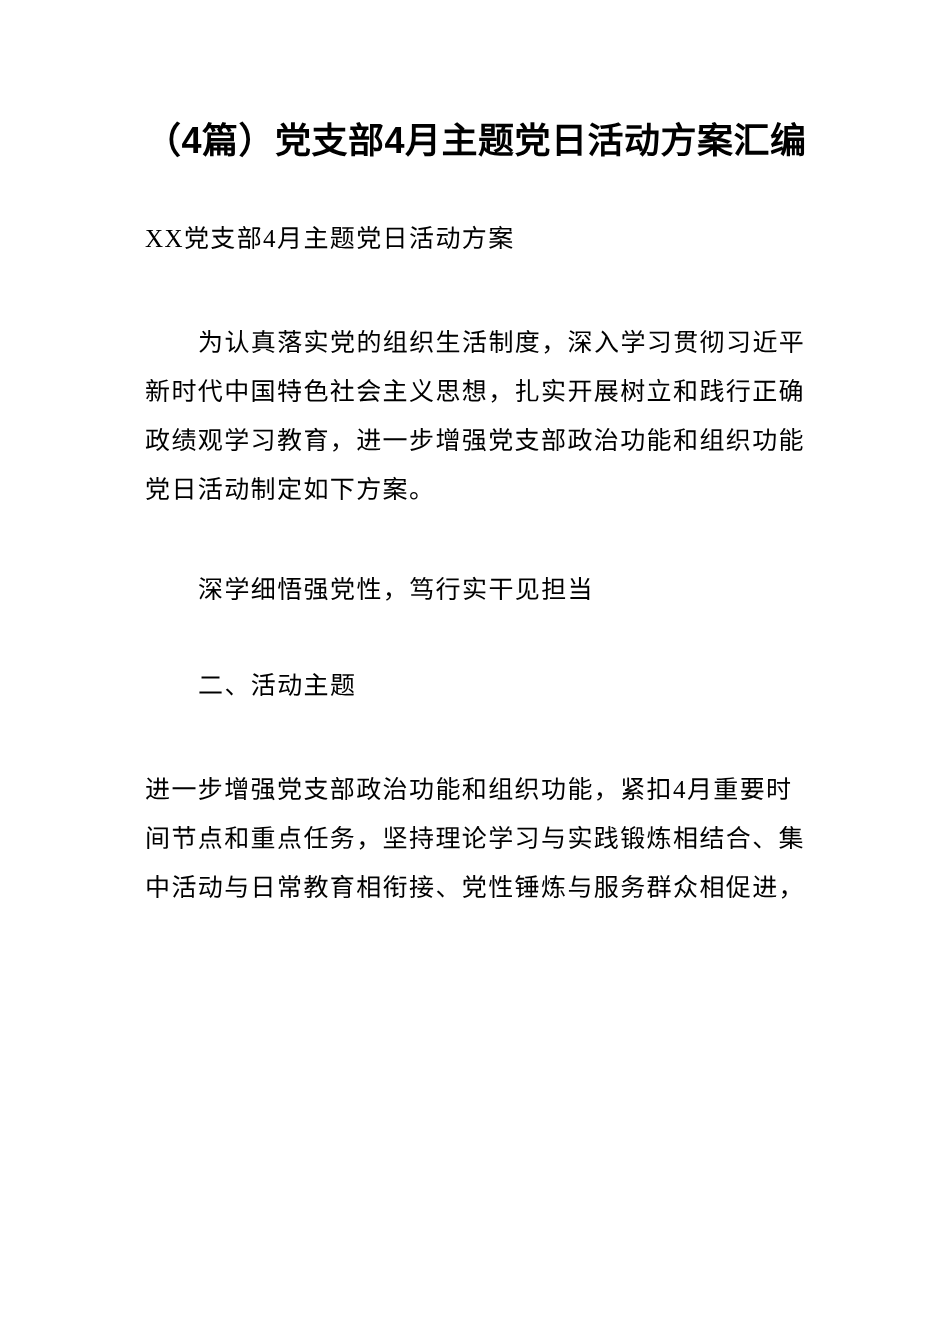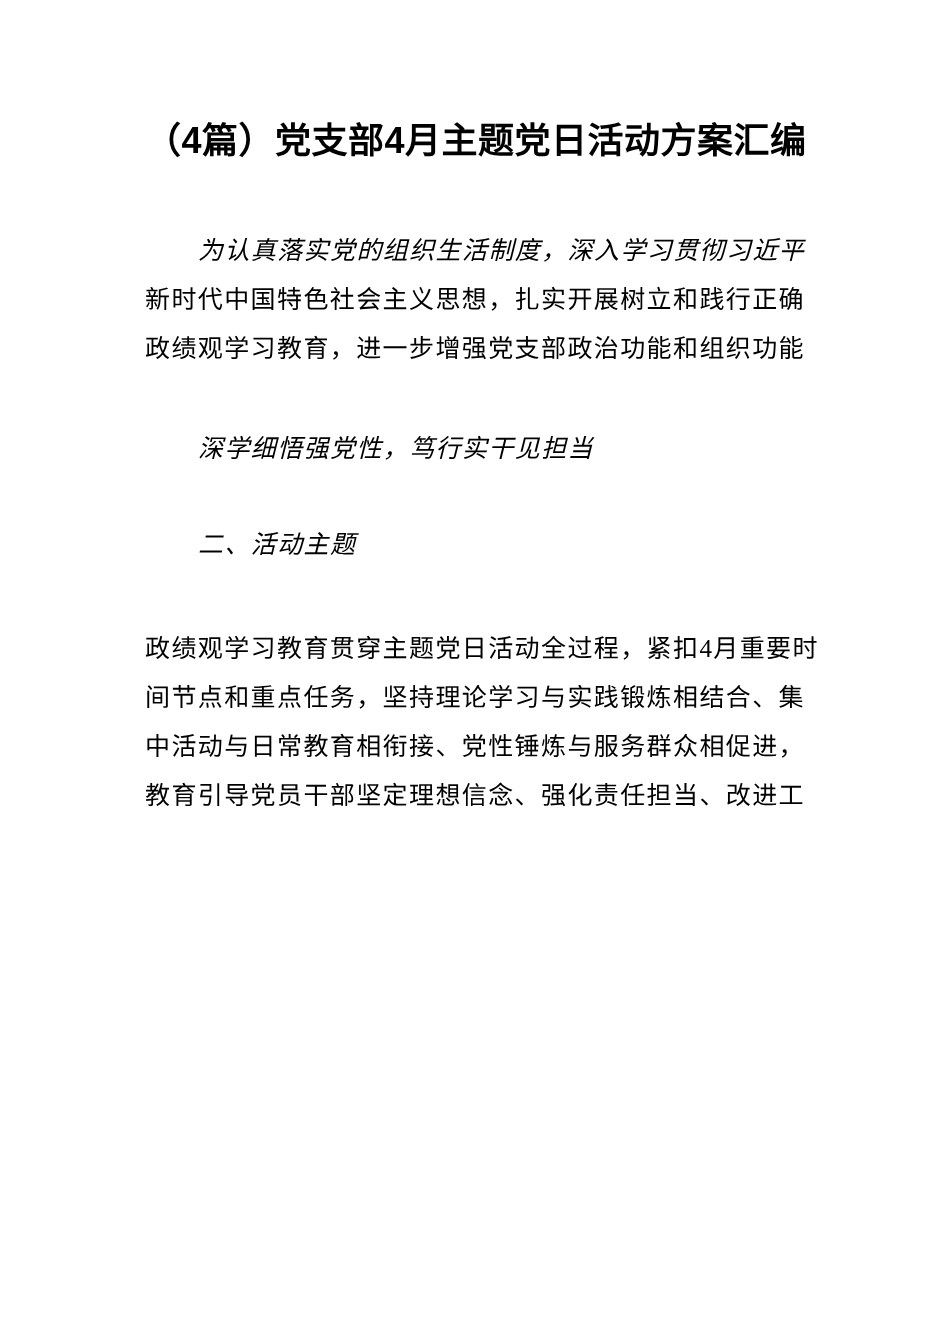--- a/index.html
+++ b/index.html
@@ -22,21 +22,21 @@
   .doc-block { padding: 0; }
   .line {
     height: 49px;
     line-height: 49px;
     font-family: "Liberation Serif", serif;
     font-size: 25px;
     letter-spacing: 1.4px;
     white-space: nowrap;
     color: #000000;
   }
-  .indent { padding-left: 53px; font-style: italic; }
+  .indent { padding-left: 53px; }
   
   .b-title { margin-top: 111px; }
   .b-title .line {
     height: 60px;
     line-height: 60px;
     font-family: "Liberation Sans", sans-serif;
     font-weight: 700;
     font-size: 36px;
     letter-spacing: 0.5px;
     text-align: center;
@@ -50,31 +50,34 @@
   .b-p3 { margin-top: 55px; }
 </style>
 </head>
 <body>
 
 <div class="page">
   <div class="content">
     <div class="doc-block b-title">
         <div class="line">（4篇）党支部4月主题党日活动方案汇编</div>
       </div>
+    <div class="doc-block b-subtitle">
+        <div class="line">XX党支部4月主题党日活动方案</div>
+      </div>
     <div class="doc-block b-p1">
         <div class="line indent">为认真落实党的组织生活制度，深入学习贯彻习近平</div>
         <div class="line">新时代中国特色社会主义思想，扎实开展树立和践行正确</div>
         <div class="line">政绩观学习教育，进一步增强党支部政治功能和组织功能</div>
+        <div class="line">党日活动制定如下方案。</div>
       </div>
     <div class="doc-block b-p2">
         <div class="line indent">深学细悟强党性，笃行实干见担当</div>
       </div>
     <div class="doc-block b-h2">
         <div class="line indent">二、活动主题</div>
       </div>
     <div class="doc-block b-p3">
-        <div class="line">政绩观学习教育贯穿主题党日活动全过程，紧扣4月重要时</div>
+        <div class="line">进一步增强党支部政治功能和组织功能，紧扣4月重要时</div>
         <div class="line">间节点和重点任务，坚持理论学习与实践锻炼相结合、集</div>
         <div class="line">中活动与日常教育相衔接、党性锤炼与服务群众相促进，</div>
-        <div class="line">教育引导党员干部坚定理想信念、强化责任担当、改进工</div>
       </div>
   </div>
 </div>
 
 </body></html>

